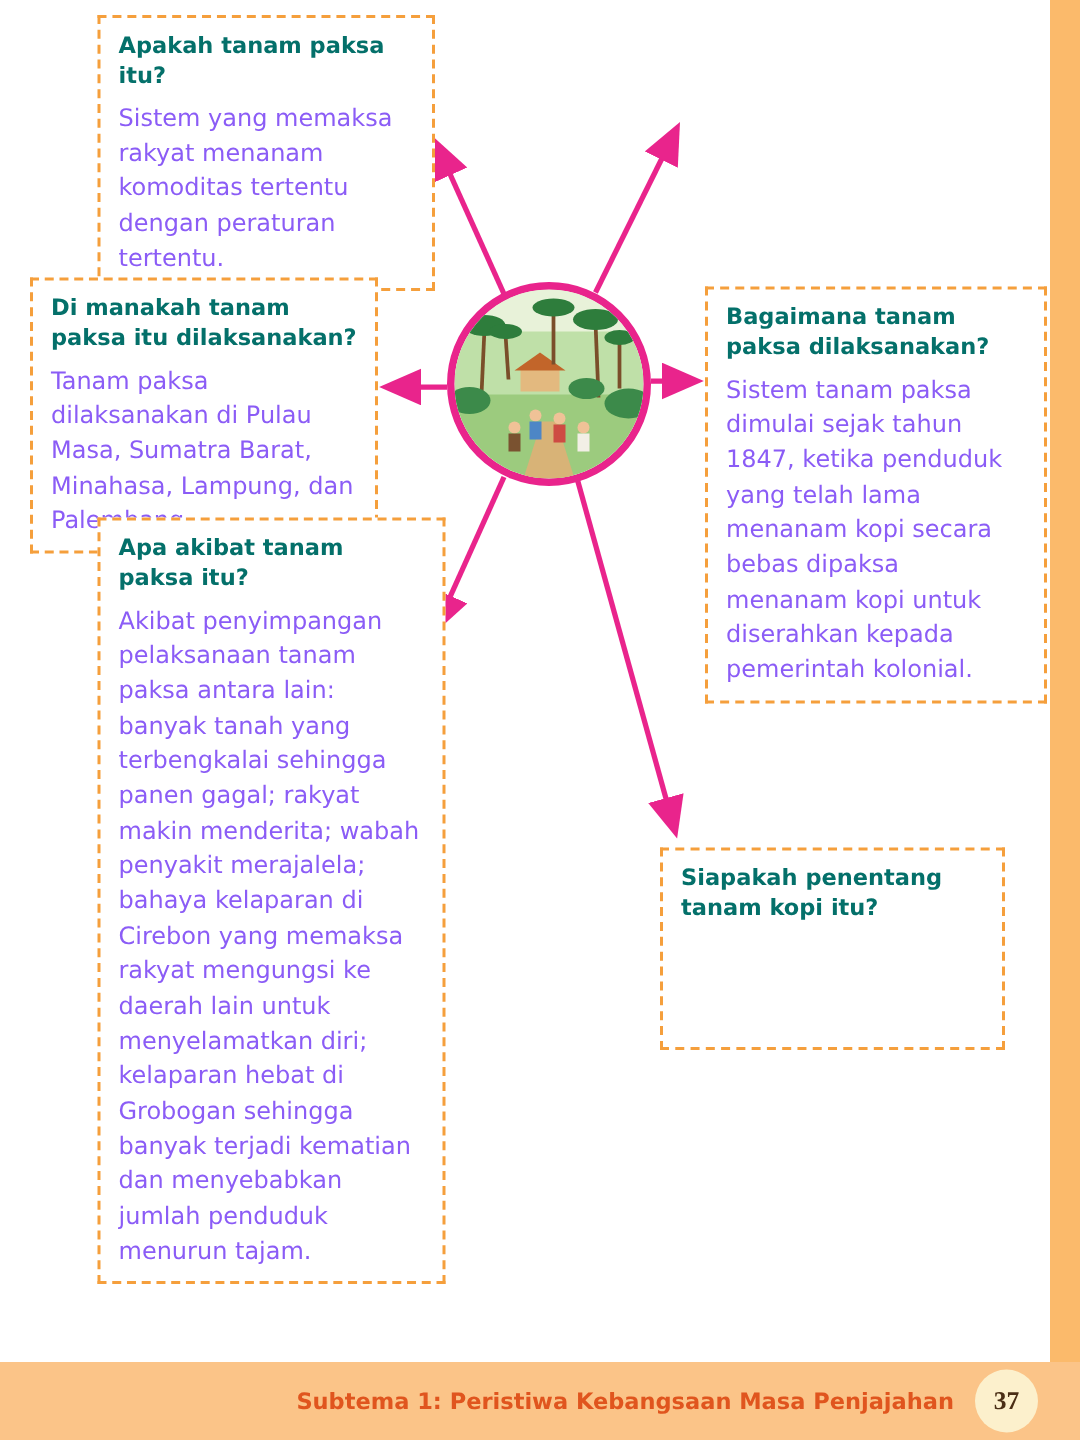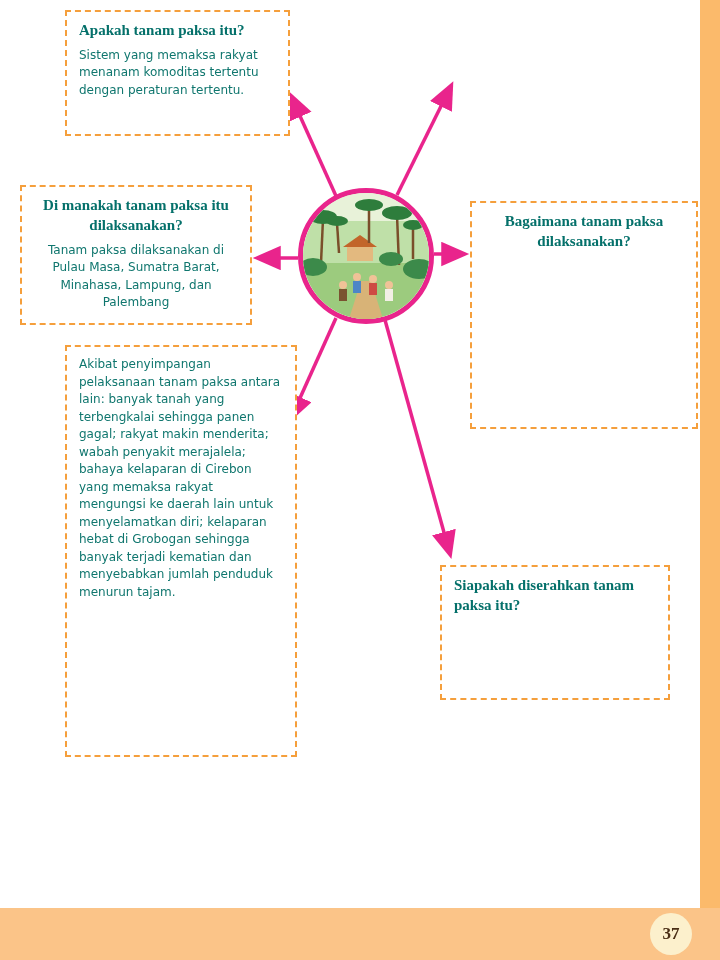--- a/index.html
+++ b/index.html
@@ -34,32 +34,31 @@
     border: 2px dashed #F59F3C;
     background: #ffffff;
     padding: 9px 12px;
   }
   .qbox h3 {
     margin: 0 0 6px 0;
     color: #04706A;
     font-size: 15px;
     line-height: 1.32;
     font-weight: bold;
-    font-family: Liberation Serif, serif;
   }
   .qbox p {
     margin: 0;
-    color: #0f766e;
-    font-size: 12px;
+    color: #8b5cf6;
+    font-size: 16px;
     line-height: 1.46;
   }
   .box-what        { left: 65px;  top: 10px;  width: 225px; min-height: 126px; }
   .box-who-applied { left: 437px; top: 10px;  width: 228px; min-height: 118px; }
-  .box-where       { left: 20px;  top: 185px; width: 232px; min-height: 140px; text-align: center; }
-  .box-how         { left: 470px; top: 201px; width: 228px; min-height: 228px; text-align: center; }
+  .box-where       { left: 20px;  top: 185px; width: 232px; min-height: 140px; }
+  .box-how         { left: 470px; top: 191px; width: 228px; min-height: 228px; }
   .box-effect      { left: 65px;  top: 345px; width: 232px; min-height: 412px; }
   .box-opponent    { left: 440px; top: 565px; width: 230px; min-height: 135px; }
   .footer-bar {
     position: absolute; left: 0; bottom: 0;
     width: 720px; height: 52px;
     background: #FBC488;
     display: flex; align-items: center; justify-content: flex-end;
     gap: 14px;
     padding-right: 28px;
   }
@@ -147,27 +146,30 @@
   </div>
 
 
   <div class="qbox box-where">
     <h3>Di manakah tanam paksa itu dilaksanakan?</h3>
     <p>Tanam paksa dilaksanakan di Pulau Masa, Sumatra Barat, Minahasa, Lampung, dan Palembang</p>
   </div>
 
   <div class="qbox box-how">
     <h3>Bagaimana tanam paksa dilaksanakan?</h3>
+    <p>Sistem tanam paksa dimulai sejak tahun 1847, ketika penduduk yang telah lama menanam kopi secara bebas dipaksa menanam kopi untuk diserahkan kepada pemerintah kolonial.</p>
   </div>
 
   <div class="qbox box-effect">
+    <h3>Apa akibat tanam paksa itu?</h3>
     <p>Akibat penyimpangan pelaksanaan tanam paksa antara lain: banyak tanah yang terbengkalai sehingga panen gagal; rakyat makin menderita; wabah penyakit merajalela; bahaya kelaparan di Cirebon yang memaksa rakyat mengungsi ke daerah lain untuk menyelamatkan diri; kelaparan hebat di Grobogan sehingga banyak terjadi kematian dan menyebabkan jumlah penduduk menurun tajam.</p>
   </div>
 
   <div class="qbox box-opponent">
-    <h3>Siapakah diserahkan tanam paksa itu?</h3>
+    <h3>Siapakah penentang tanam kopi itu?</h3>
   </div>
 
   <div class="footer-bar">
+    <span class="footer-text">Subtema 1: Peristiwa Kebangsaan Masa Penjajahan</span>
     <span class="page-number">37</span>
   </div>
 
 </div>
 
 </body></html>

